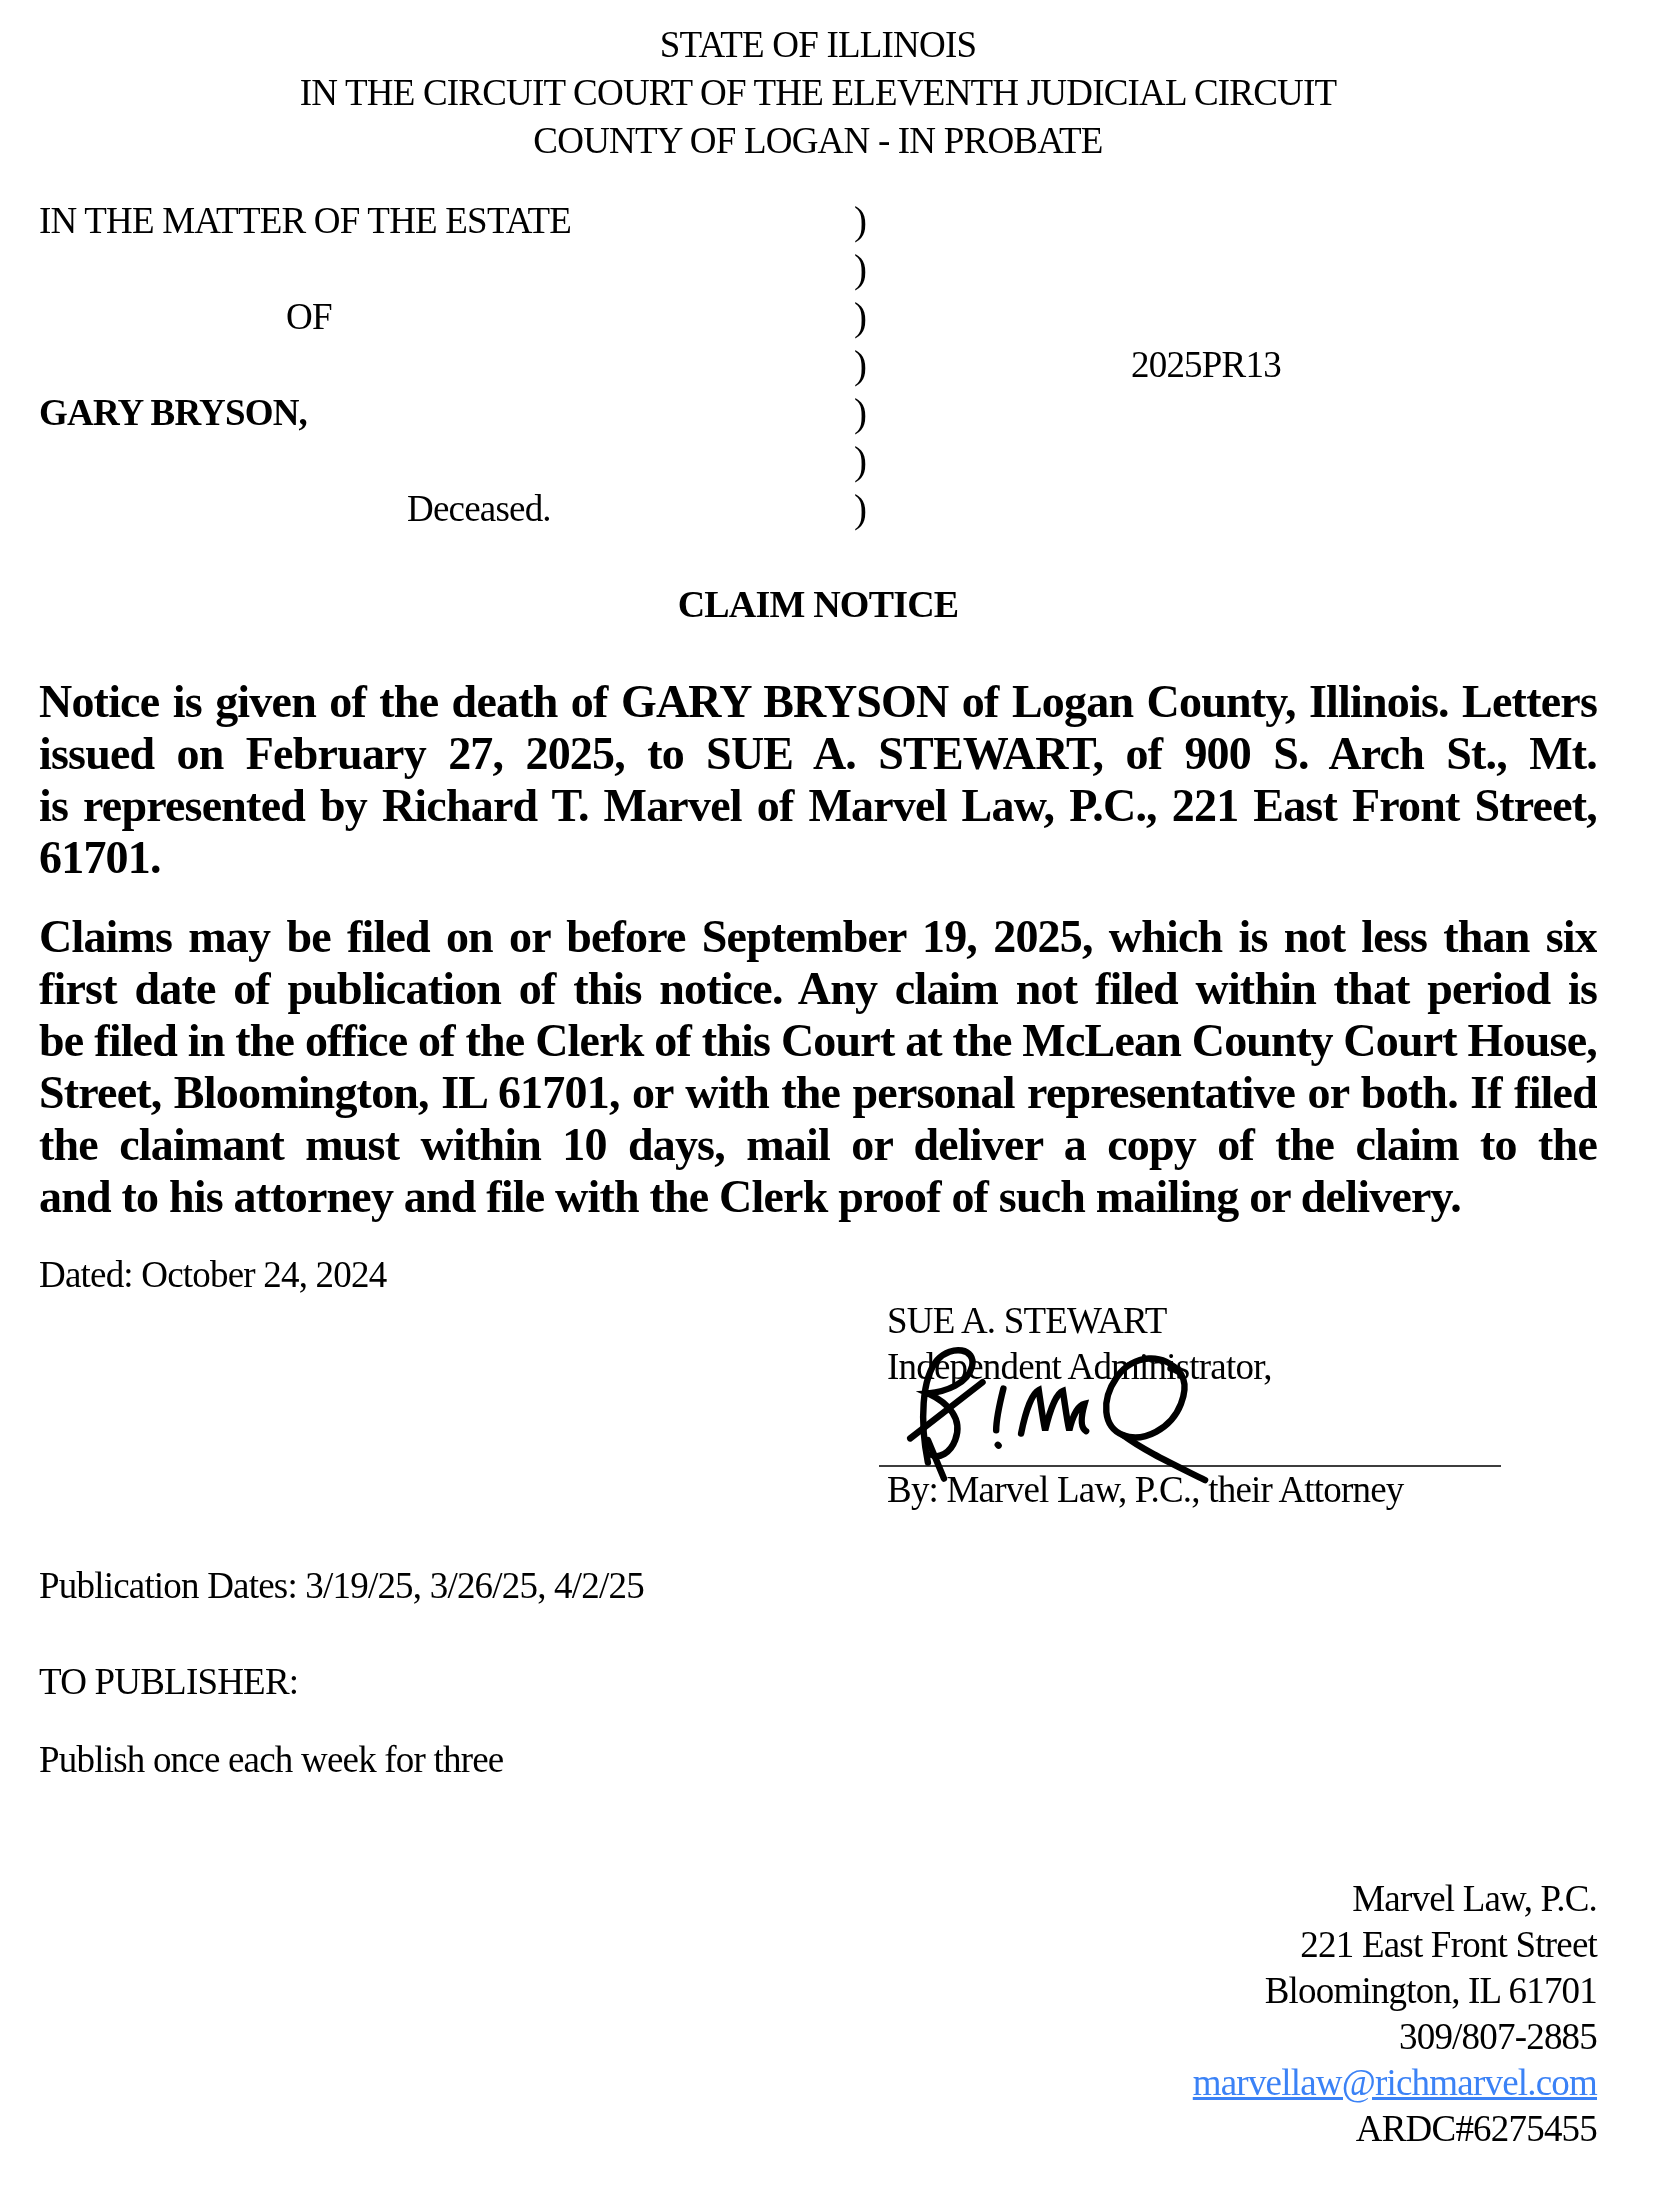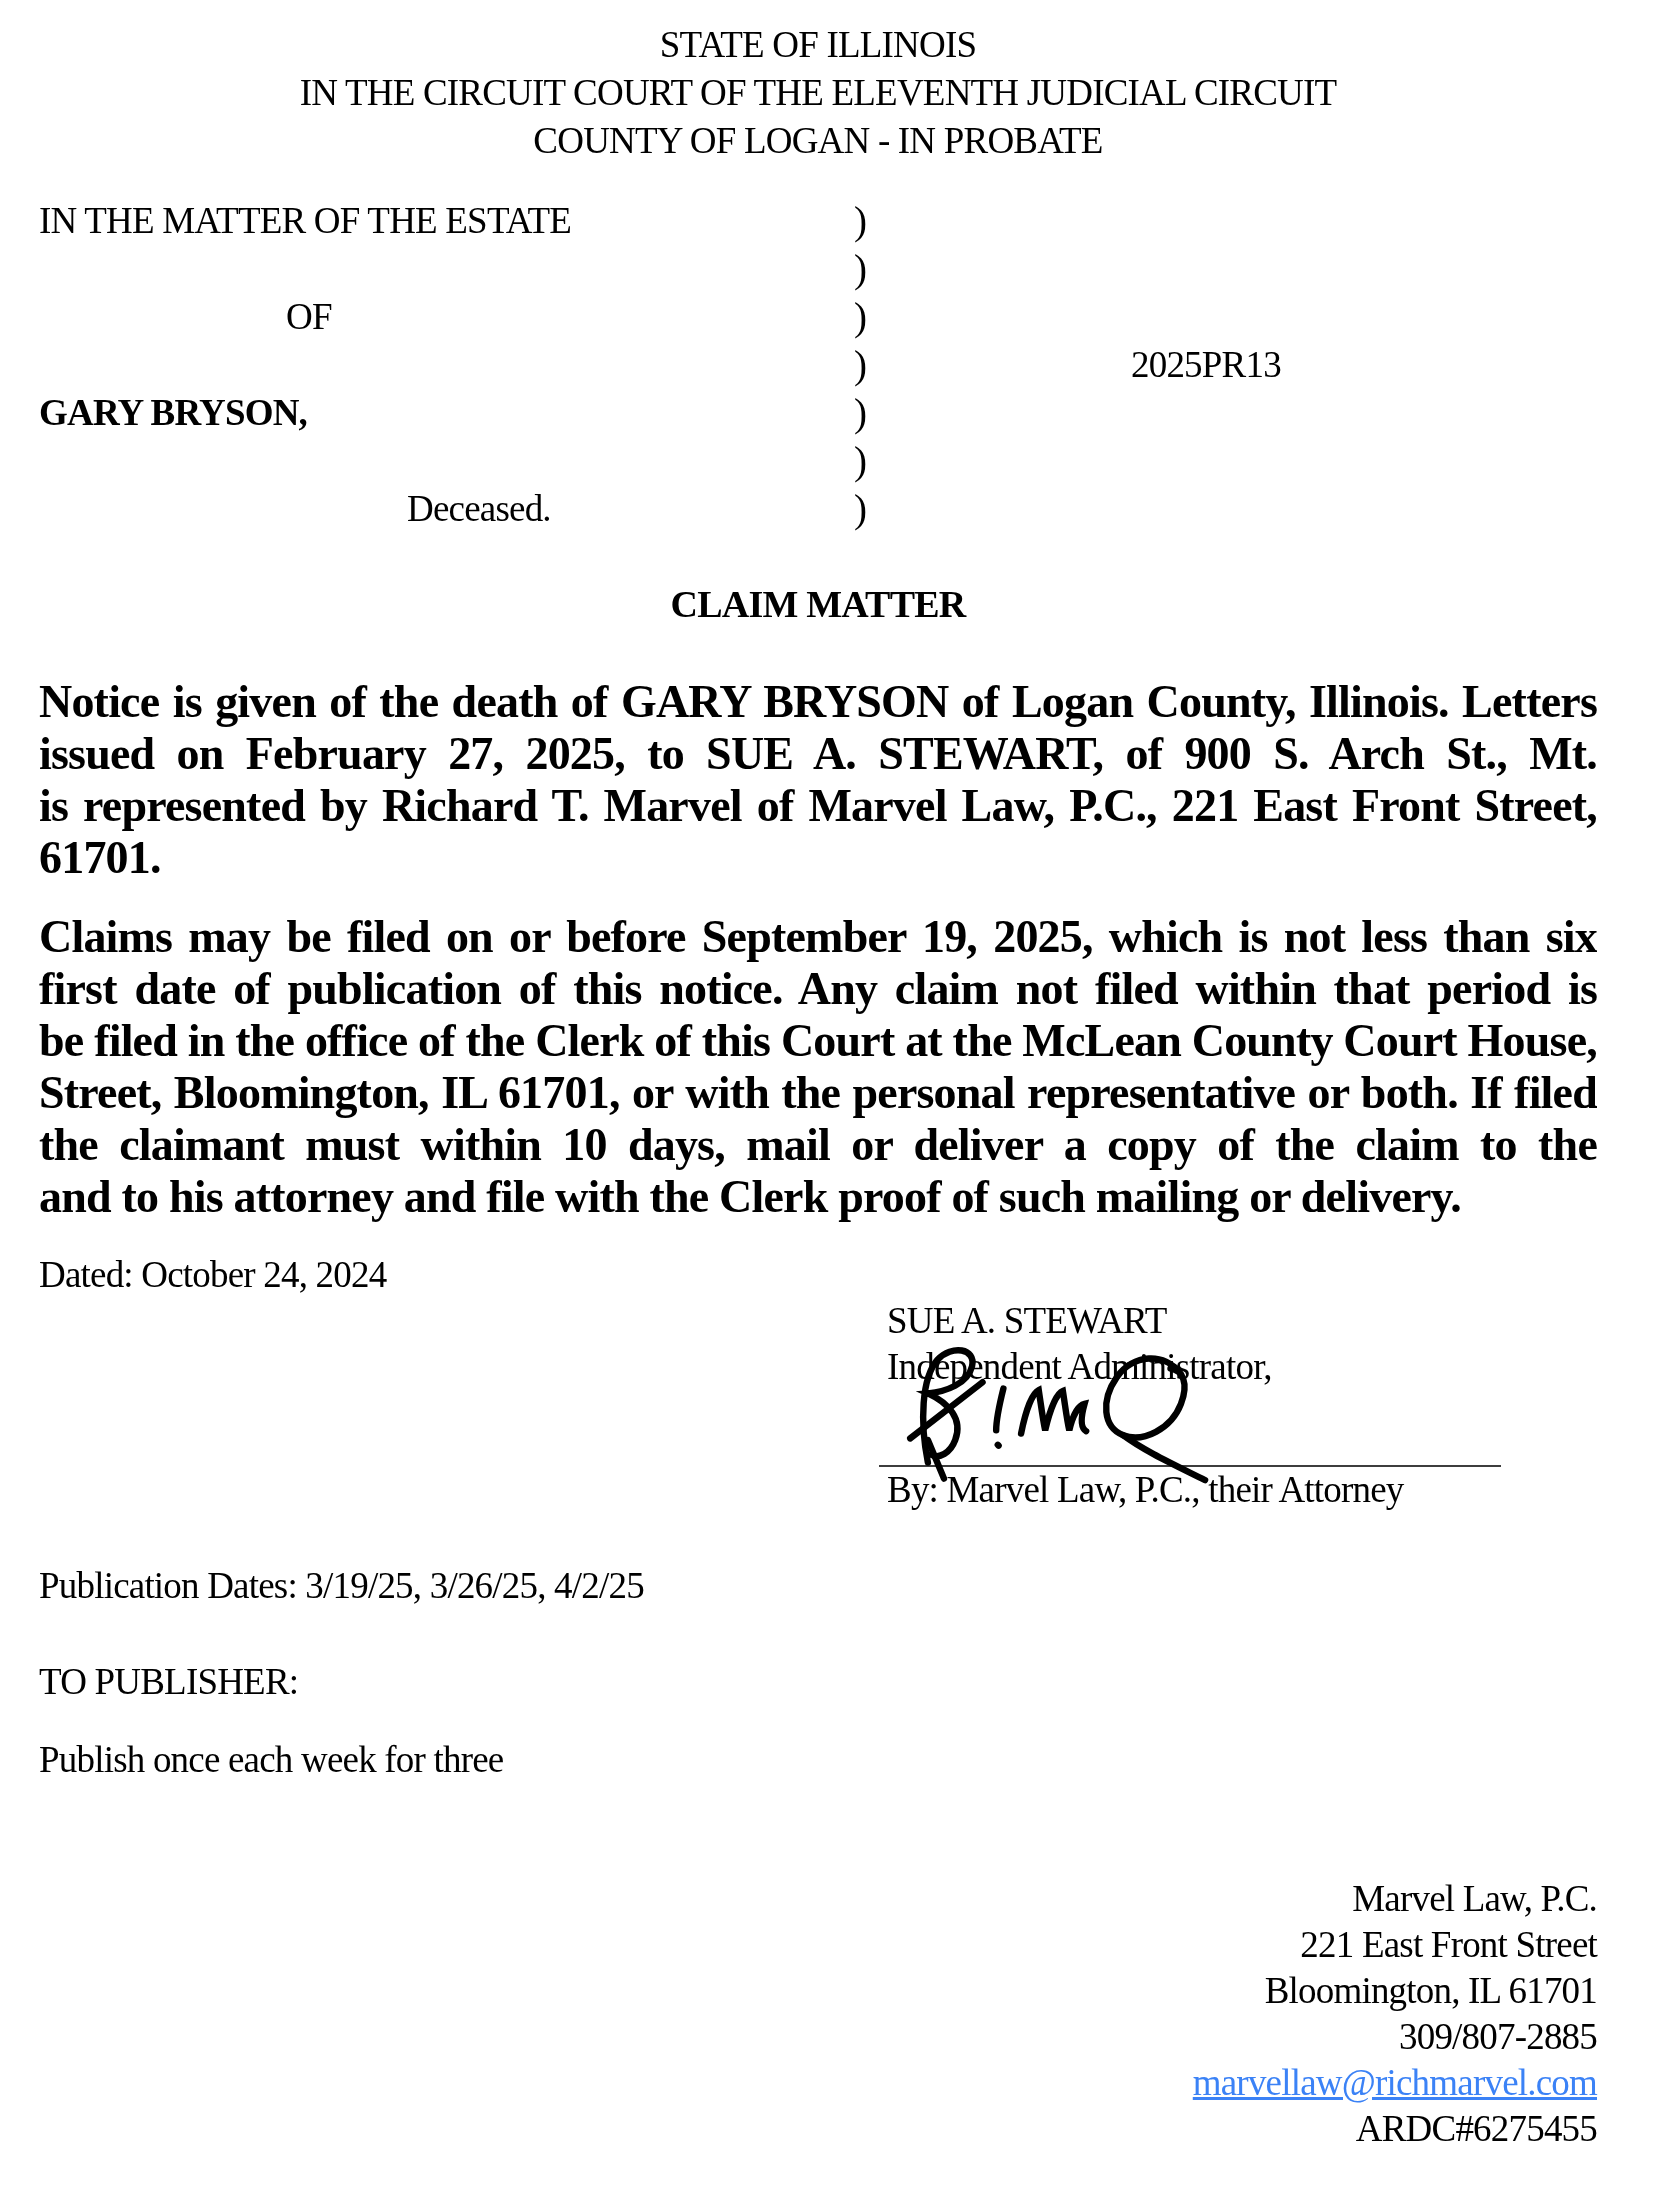--- a/index.html
+++ b/index.html
@@ -103,21 +103,21 @@
     <div class="cap-row">
       <div class="cap-left"></div>
       <div class="cap-paren">)</div>
     </div>
     <div class="cap-row">
       <div class="cap-left ind-dec">Deceased.</div>
       <div class="cap-paren">)</div>
     </div>
   </div>
 
-  <div class="claim-title">CLAIM MATTER</div>
+  <div class="claim-title">CLAIM NOTICE</div>
 
   <div class="para p1">
     <div class="jl">Notice is given of the death of GARY BRYSON of Logan County, Illinois.  Letters of Office were</div>
     <div class="jl">issued on February 27, 2025, to SUE A. STEWART, of 900 S. Arch St., Mt. Pulaski, IL 62548, who</div>
     <div class="jl">is represented by Richard T. Marvel of Marvel Law, P.C., 221 East Front Street, Bloomington, IL</div>
     <div class="pl">61701.</div>
   </div>
 
   <div class="para p2">
     <div class="jl">Claims may be filed on or before September 19, 2025, which is not less than six months from the</div>

